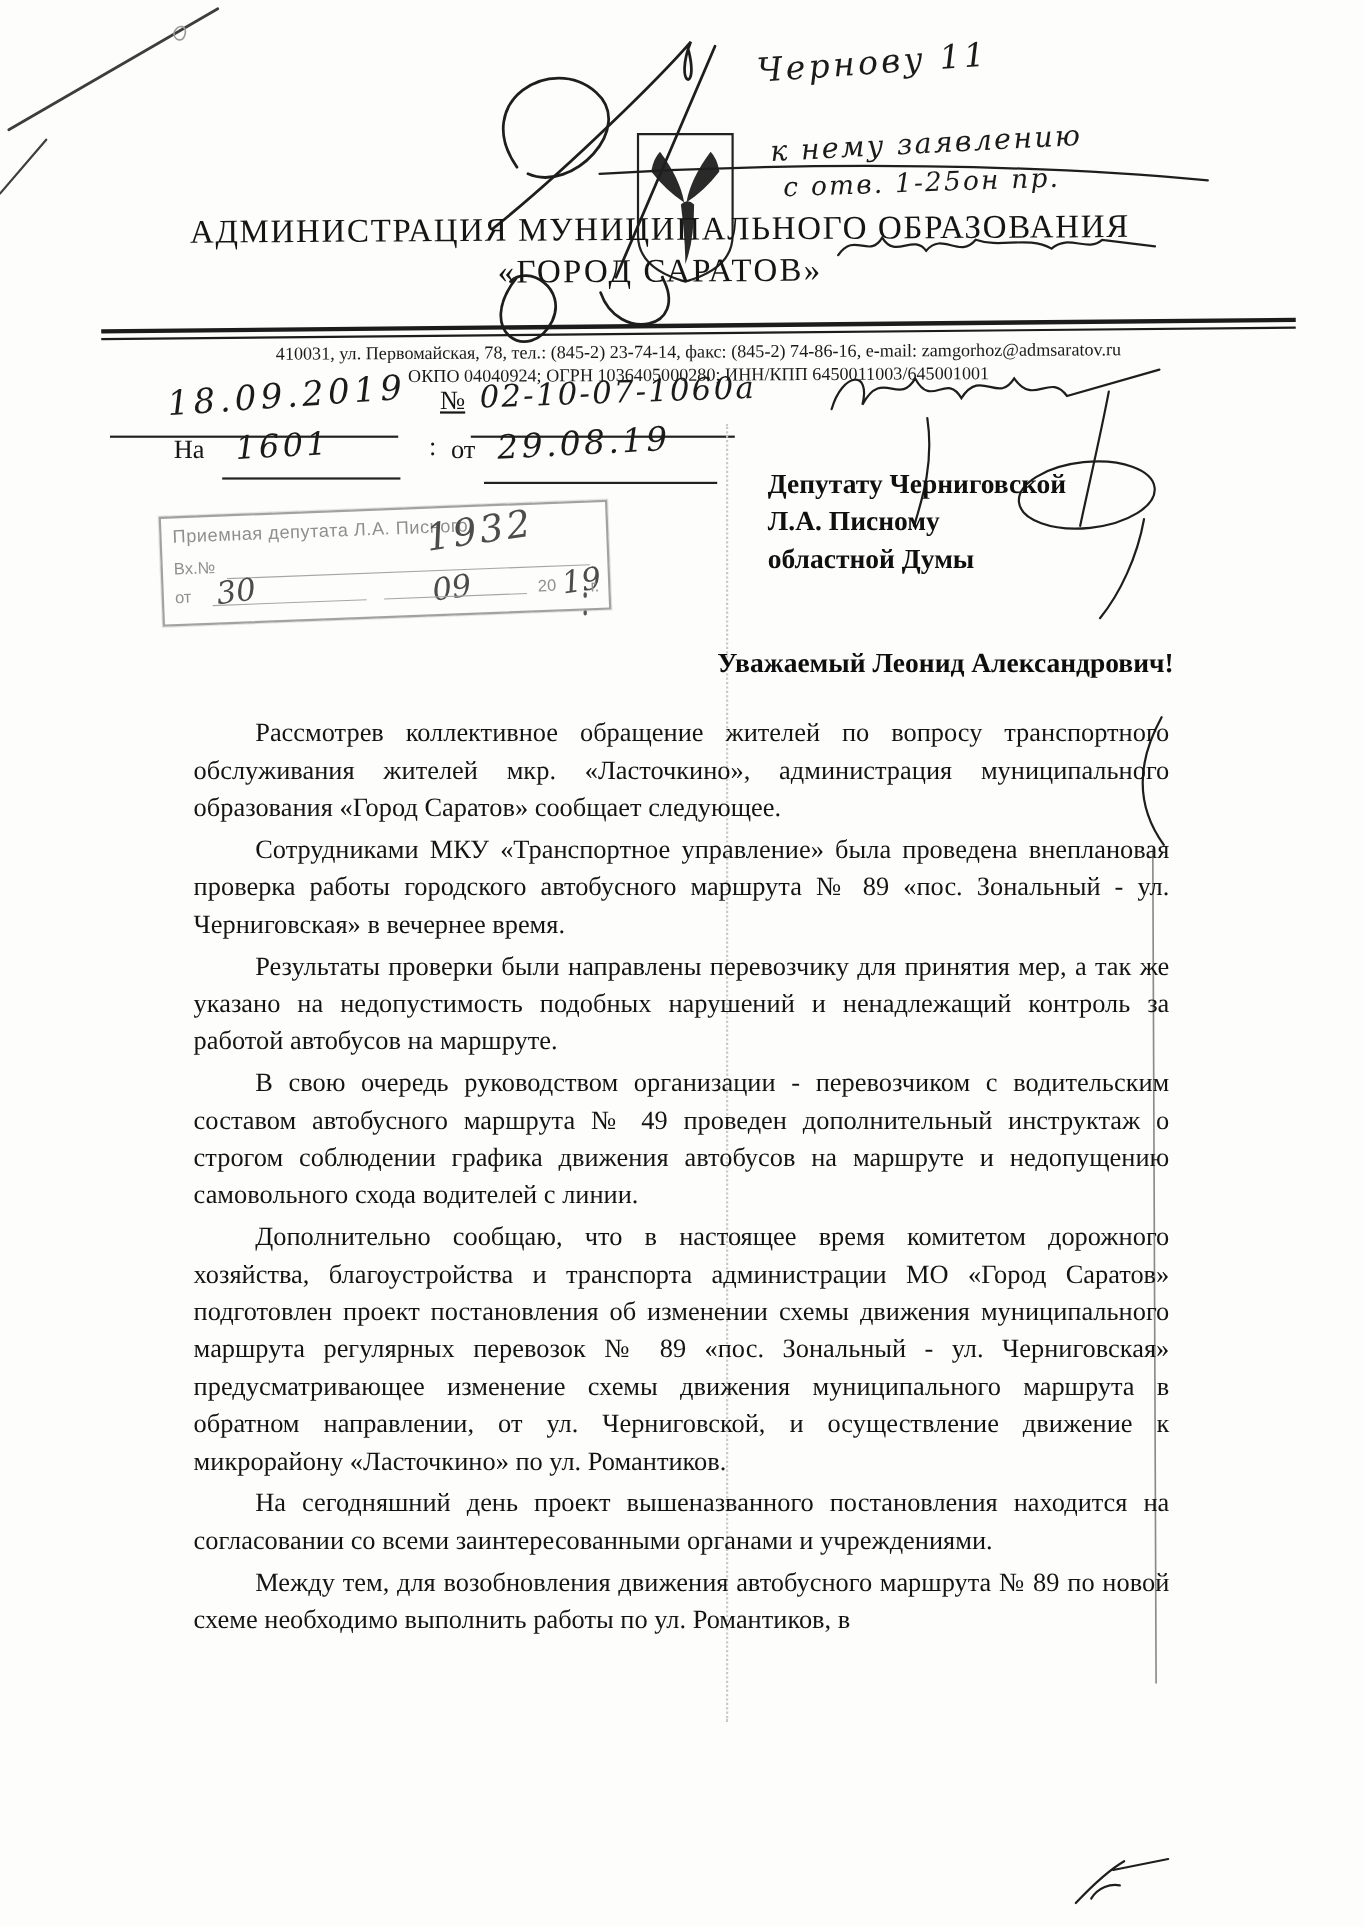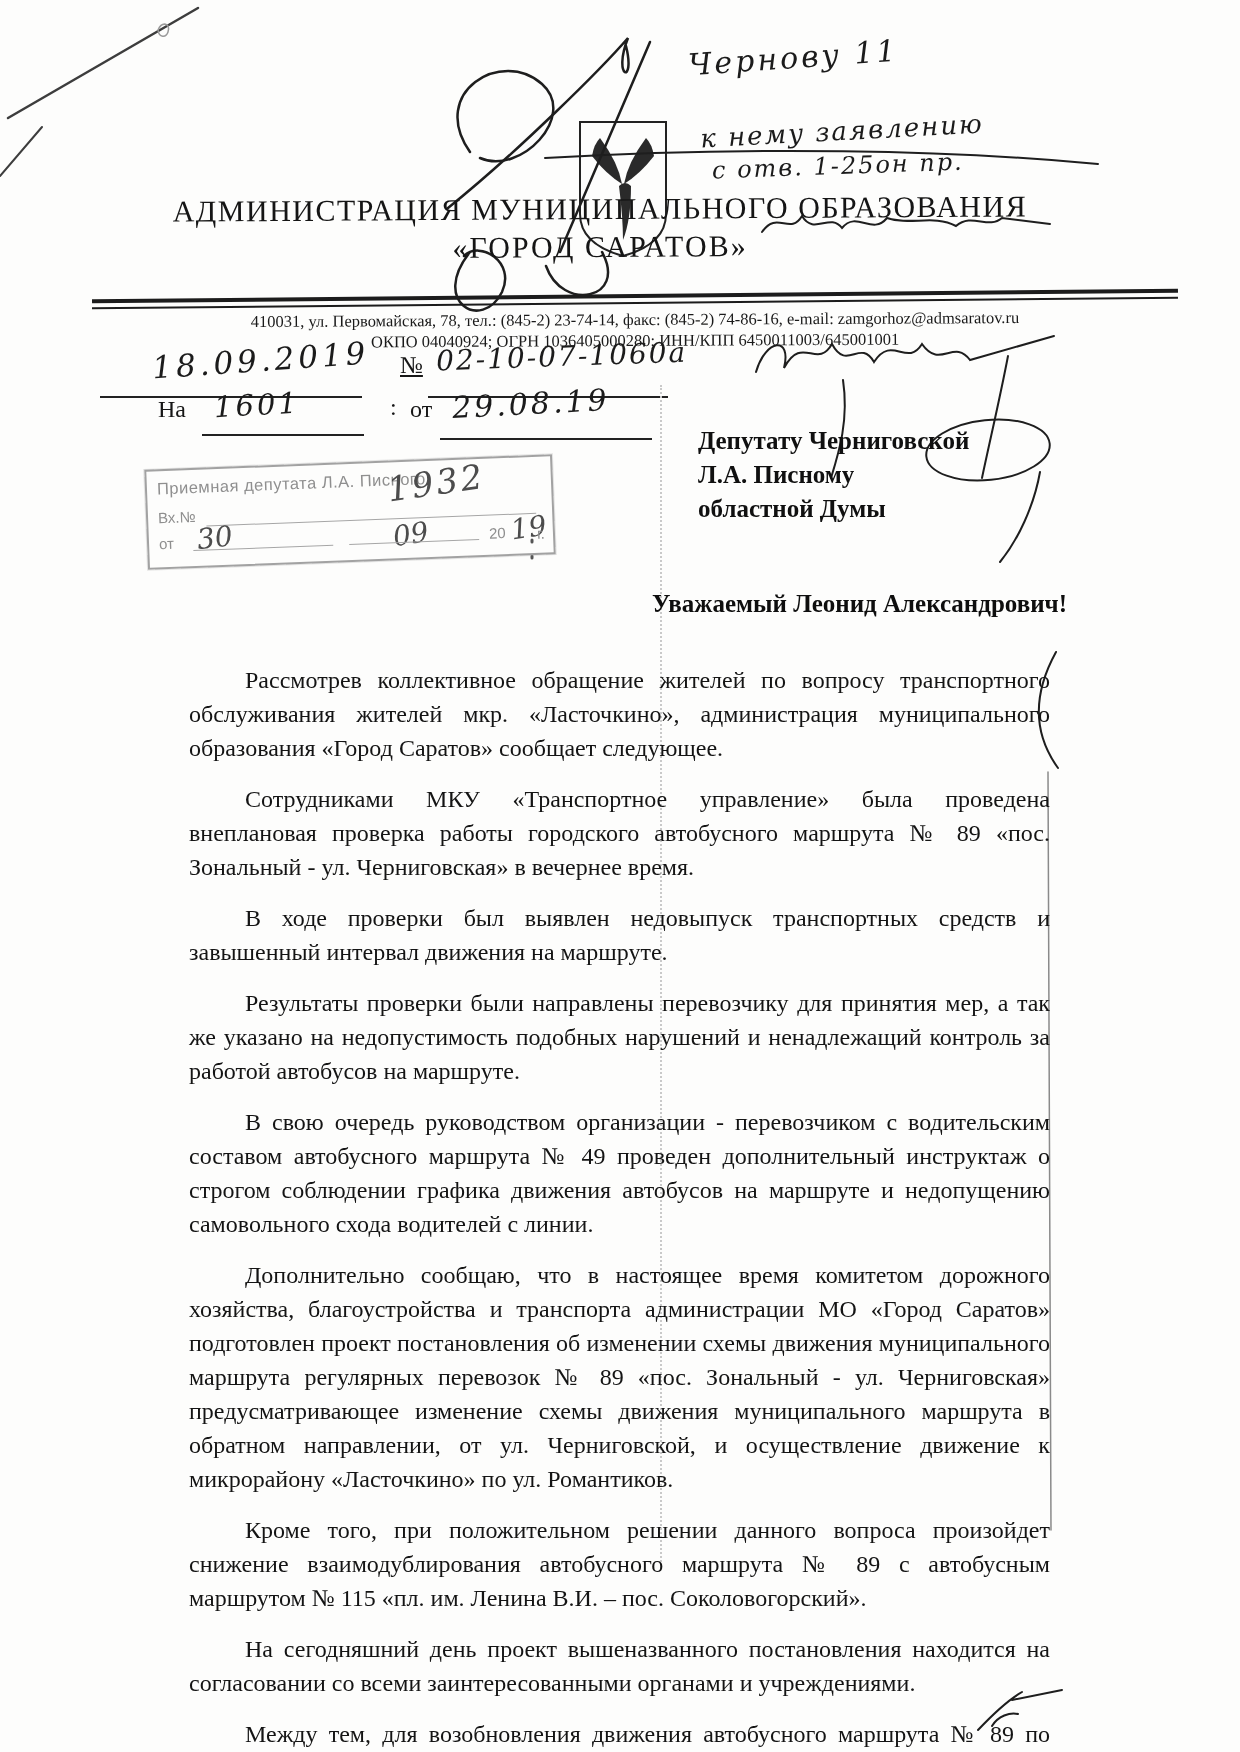--- a/index.html
+++ b/index.html
@@ -31,21 +31,21 @@
     color:#8f8f8f;font-family:"Liberation Sans", sans-serif;
     box-shadow:0 0 0 1px rgba(160,160,160,.25);
   }
   .stamp .s-line1{position:absolute;left:10px;top:8px;font-size:16.5px;letter-spacing:.5px;white-space:nowrap;}
   .stamp .s-label{position:absolute;font-size:15px;}
   .stamp .s-rule{position:absolute;border-bottom:1.5px solid #a6a6a6;}
   .stamp .s-hw{position:absolute;font-style:italic;color:#4c4c4c;font-family:"DejaVu Serif", serif;}
   
   .salutation{left:172px;width:895px;top:590px;text-align:right;font-weight:bold;font-size:25px;color:#0e0e0e;}
   .body-text{left:172px;width:895px;top:646px;font-size:24px;line-height:34px;text-align:justify;color:#141414;}
-  .body-text p{margin:17px;text-indent:56px;}
+  .body-text p{margin:4px;text-indent:56px;}
   .fold{left:660px;top:385px;height:1180px;width:0;border-left:2px dotted #c9c9c9;}
   svg.overlay{position:absolute;left:0;top:0;pointer-events:none;}
   .hw-topright{left:688px;top:40px;font-size:30px;transform:rotate(-4deg);letter-spacing:3px;}
   .hw-topright2{left:700px;top:116px;font-size:26px;transform:rotate(-3deg);letter-spacing:2px;white-space:nowrap;}
   .hw-topright3{left:712px;top:152px;font-size:24px;transform:rotate(-2deg);letter-spacing:2px;white-space:nowrap;}
 </style>
 </head>
 <body>
 
 <div class="page">
@@ -134,22 +134,20 @@
     <div class="s-label" style="left:388px;top:68px;">г.</div>
   </div>
 
   <div class="abs fold"></div>
 
   <div class="abs salutation">Уважаемый Леонид Александрович!</div>
 
   <div class="abs body-text">
     <p>Рассмотрев коллективное обращение жителей по вопросу транспортного обслуживания жителей мкр. «Ласточкино», администрация муниципального образования «Город Саратов» сообщает следующее.</p>
     <p>Сотрудниками МКУ «Транспортное управление» была проведена внеплановая проверка работы городского автобусного маршрута № 89 «пос. Зональный - ул. Черниговская» в вечернее время.</p>
-    <p>В ходе проверки был выявлен недовыпуск транспортных средств и завышенный интервал движения на маршруте.</p>
     <p>Результаты проверки были направлены перевозчику для принятия мер, а так же указано на недопустимость подобных нарушений и ненадлежащий контроль за работой автобусов на маршруте.</p>
     <p>В свою очередь руководством организации - перевозчиком с водительским составом автобусного маршрута № 49 проведен дополнительный инструктаж о строгом соблюдении графика движения автобусов на маршруте и недопущению самовольного схода водителей с линии.</p>
     <p>Дополнительно сообщаю, что в настоящее время комитетом дорожного хозяйства, благоустройства и транспорта администрации МО «Город Саратов» подготовлен проект постановления об изменении схемы движения муниципального маршрута регулярных перевозок № 89 «пос. Зональный - ул. Черниговская» предусматривающее изменение схемы движения муниципального маршрута в обратном направлении, от ул. Черниговской, и осуществление движение к микрорайону «Ласточкино» по ул. Романтиков.</p>
-    <p>Кроме того, при положительном решении данного вопроса произойдет снижение взаимодублирования автобусного маршрута № 89 с автобусным маршрутом № 115 «пл. им. Ленина В.И. – пос. Соколовогорский».</p>
     <p>На сегодняшний день проект вышеназванного постановления находится на согласовании со всеми заинтересованными органами и учреждениями.</p>
     <p>Между тем, для возобновления движения автобусного маршрута № 89 по новой схеме необходимо выполнить работы по ул. Романтиков, в</p>
   </div>
 
 </div>
 
 </body></html>

